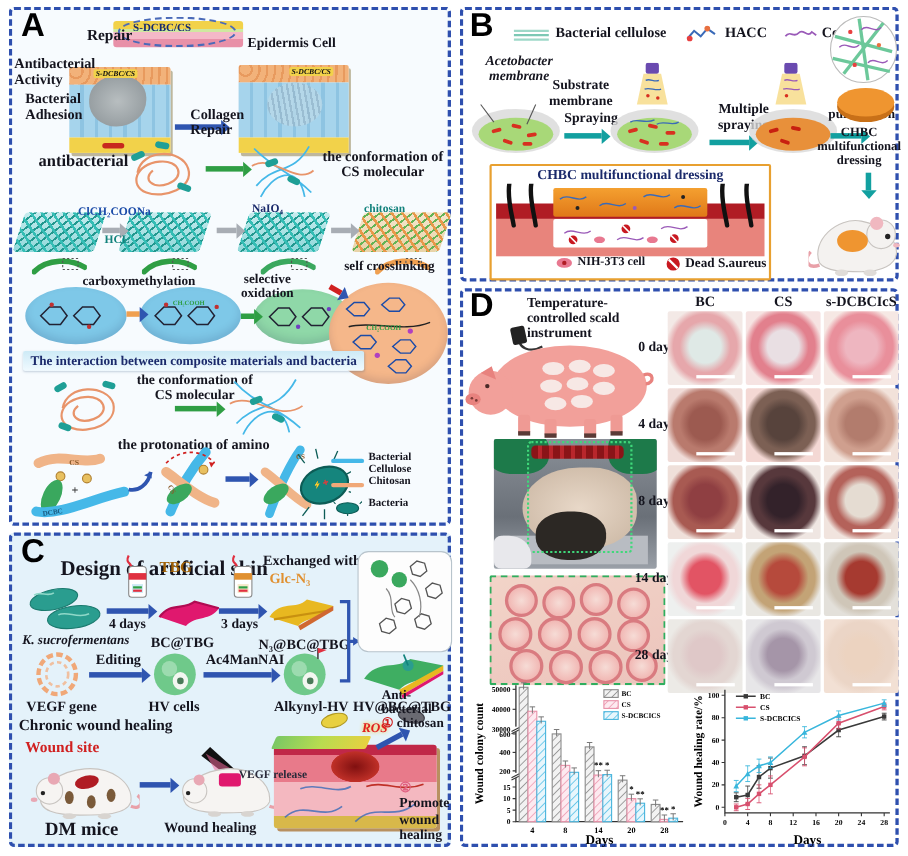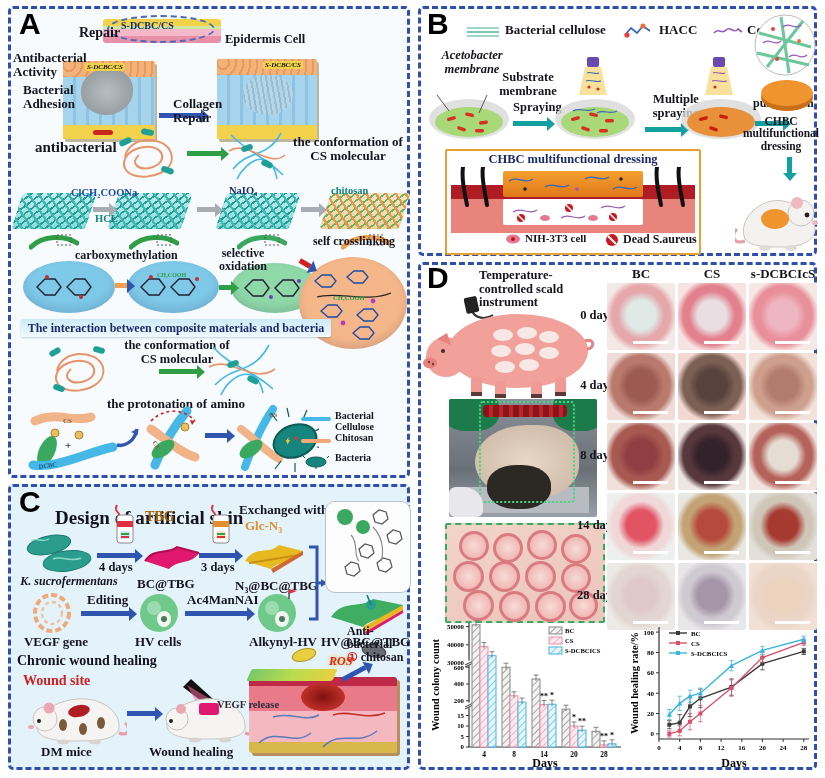--- a/index.html
+++ b/index.html
@@ -490,21 +490,21 @@
       <ellipse cx="56" cy="26" rx="11" ry="6" fill="#b01c24" transform="rotate(-12 56 26)"></ellipse>
       <path d="M96 48 C106 52 108 42 102 38" stroke="#e8a0a8" stroke-width="3" fill="none"></path>
       <ellipse cx="40" cy="57" rx="6" ry="2.6" fill="#d8d4d0"></ellipse>
         <ellipse cx="72" cy="57" rx="6" ry="2.6" fill="#d8d4d0"></ellipse>
       <g fill="#7a5a3a">
           <ellipse cx="40" cy="40" rx="4" ry="6"></ellipse>
           <ellipse cx="60" cy="44" rx="4" ry="6"></ellipse>
           <ellipse cx="78" cy="38" rx="4" ry="6"></ellipse>
         </g>
     </svg>
-    <span class="s t" style="left:30px;top:258px;font-size:13px">DM mice</span>
+    <span class="s t" style="left:30px;top:258px;font-size:17px">DM mice</span>
     <div class="s arr" style="left:116px;top:224px;width:28px"></div>
 
     <svg class="s" style="left:146px;top:190px" width="96" height="68" viewBox="0 0 96 68">
       <polygon points="34,2 26,10 52,30 56,22" fill="#111"></polygon>
       <polygon points="30,8 60,26 44,34" fill="#f06a9a" opacity=".55"></polygon>
       <path d="M88 52 C90 34 70 20 48 22 C28 24 12 34 10 46 C8 58 24 62 46 62 C66 62 84 62 88 52" fill="#f6f4f2" stroke="#c8c4c0"></path>
       <circle cx="20" cy="42" r="11" fill="#f6f4f2" stroke="#c8c4c0"></circle>
       <circle cx="24" cy="32" r="5" fill="#e8a8b4"></circle>
         <circle cx="14" cy="44" r="2" fill="#222"></circle>
       <rect x="42" y="26" width="20" height="12" rx="3" fill="#e0186e"></rect>
@@ -526,20 +526,21 @@
     <svg class="s" style="left:278px;top:160px" width="30" height="16" viewBox="0 0 30 16">
         <ellipse cx="15" cy="8" rx="12" ry="6" fill="#e8d040" stroke="#b09820" transform="rotate(-15 15 8)"></ellipse>
       </svg>
     <svg class="s" style="left:348px;top:156px" width="30" height="16" viewBox="0 0 30 16">
         <ellipse cx="15" cy="8" rx="12" ry="6" fill="#6a6a72" stroke="#44444c" transform="rotate(12 15 8)"></ellipse>
         <path d="M27 4 L33 0" stroke="#44444c"></path>
       </svg>
     <span class="s t" style="left:318px;top:168px;font-size:12px;font-style:italic;color:#e02020;text-shadow:0 0 4px #f8c020">ROS</span>
     <div class="s arr" style="left:330px;top:184px;width:26px;transform:rotate(-28deg)"></div>
     <span class="s t" style="left:336px;top:138px;width:64px;font-size:12px;line-height:1.1"><span>Anti-bacterial</span><br><span style="color:#d02020">①</span> <span>chitosan</span></span>
+    <span class="s t" style="left:352px;top:222px;width:46px;font-size:12.5px;line-height:1.15"><span style="color:#e06080">②</span> <span>Promote wound healing</span></span>
   </section>
 
   <section class="panel" style="left:418px;top:262px;width:399px;height:508px;background:#ffffff">
     <span class="s pl" style="left:6px;top:-2px">D</span>
     <span class="s t" style="left:58px;top:4px;width:122px;font-size:12.5px">Temperature-controlled scald instrument</span>
 
     <svg class="s" style="left:2px;top:30px" width="174px" height="104" viewBox="0 0 174 104">
       <path d="M50 10 C46 22 60 26 70 20" stroke="#333" stroke-width="2" fill="none"></path>
       <rect x="42" y="2" width="13" height="16" rx="2" fill="#222" transform="rotate(-12 48 10)"></rect>
       <ellipse cx="95" cy="56" rx="70" ry="37" fill="#f2a09a"></ellipse>

